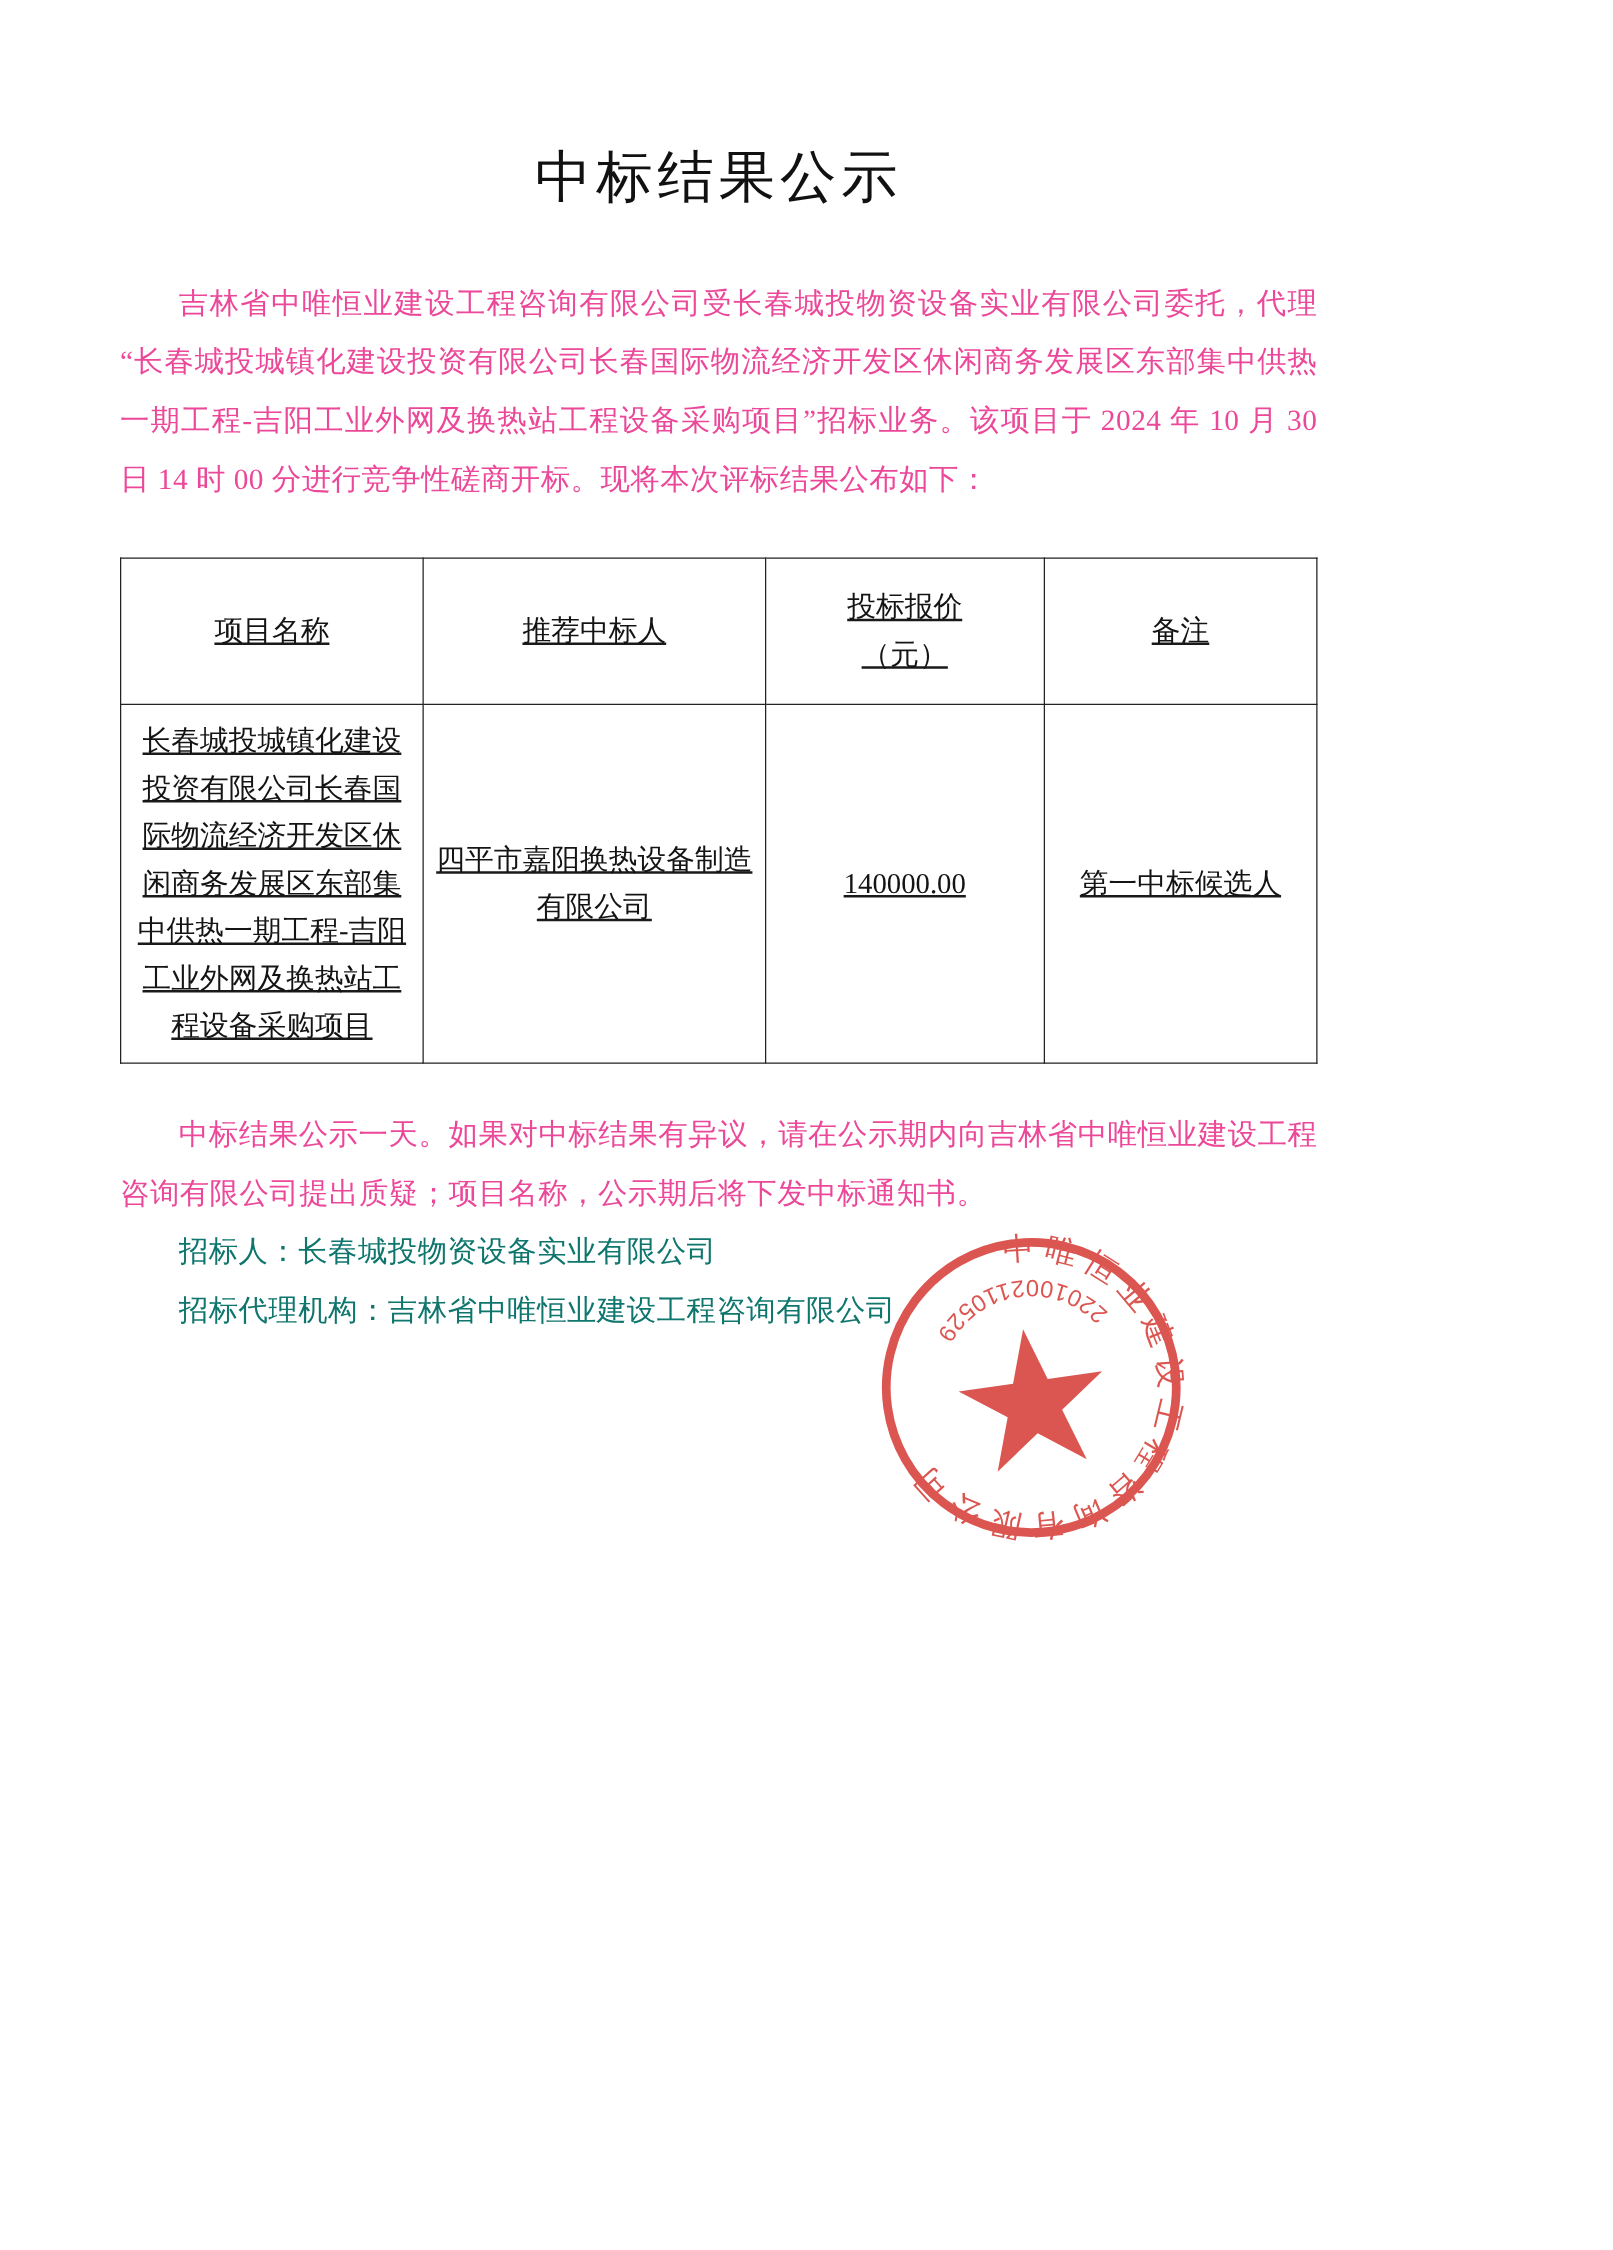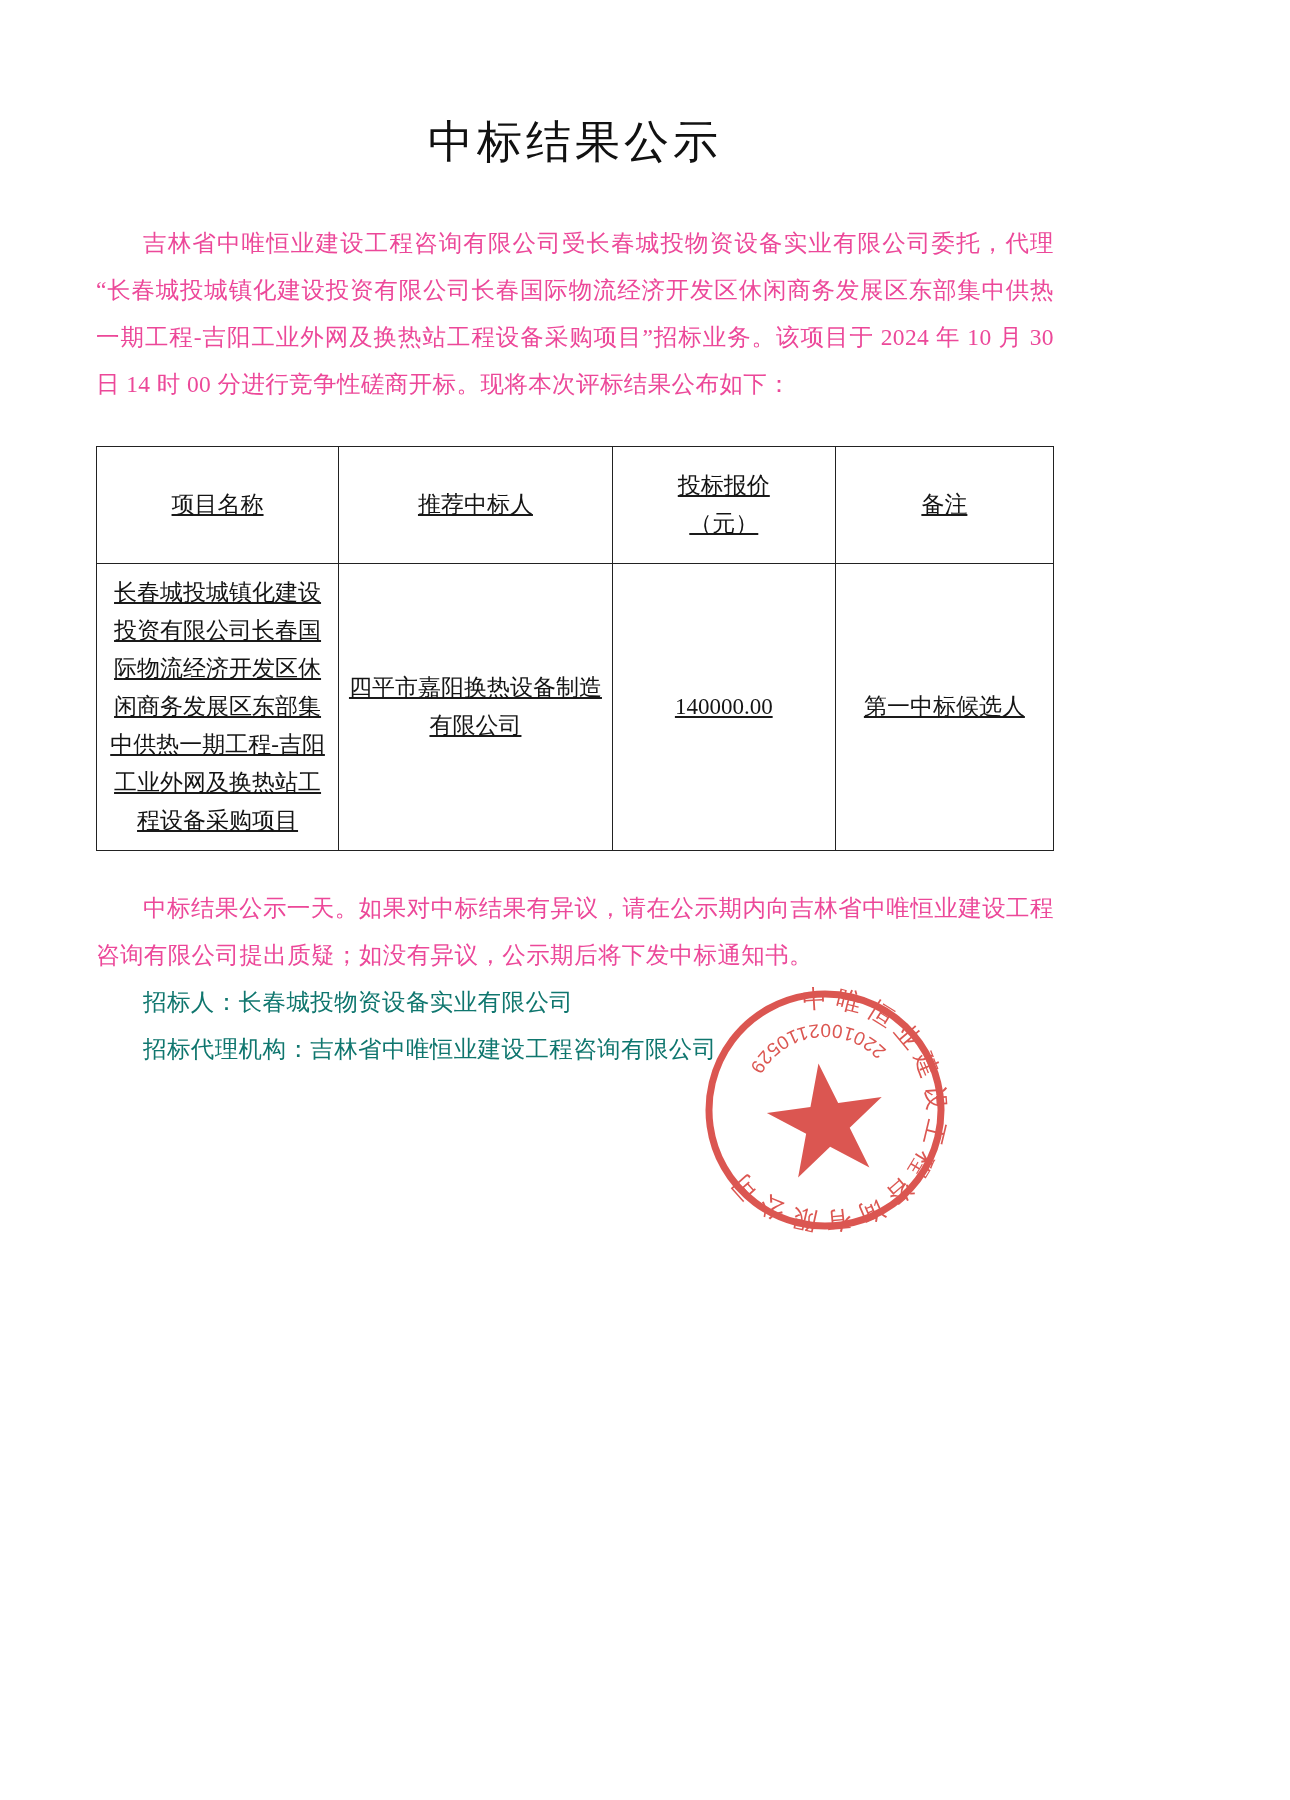--- a/index.html
+++ b/index.html
@@ -135,21 +135,21 @@
       <tr>
         <td class="cell-project">长春城投城镇化建设投资有限公司长春国际物流经济开发区休闲商务发展区东部集中供热一期工程-吉阳工业外网及换热站工程设备采购项目</td>
         <td>四平市嘉阳换热设备制造有限公司</td>
         <td>140000.00</td>
         <td>第一中标候选人</td>
       </tr>
     </tbody>
   </table>
 
   <div class="post-block">
-    <p class="para">中标结果公示一天。如果对中标结果有异议，请在公示期内向吉林省中唯恒业建设工程咨询有限公司提出质疑；如没有异议，公示期后将下发中标通知书。</p>
+    <p class="para">中标结果公示一天。如果对中标结果有异议，请在公示期内向吉林省中唯恒业建设工程咨询有限公司提出质疑；项目名称，公示期后将下发中标通知书。</p>
     <p class="contact-line">招标人：长春城投物资设备实业有限公司</p>
     <p class="contact-line">招标代理机构：吉林省中唯恒业建设工程咨询有限公司</p>
   </div>
 
   <div class="seal">
     <svg width="270" height="270" viewBox="0 0 270 270" xmlns="http://www.w3.org/2000/svg">
       <defs>
         <path id="ringpath" d="M135,135 m0,-103 a103,103 0 1,1 -0.1,0"></path>
         <path id="codepath" d="M135,135 m0,86 a86,86 0 1,0 -0.1,0"></path>
       </defs>

